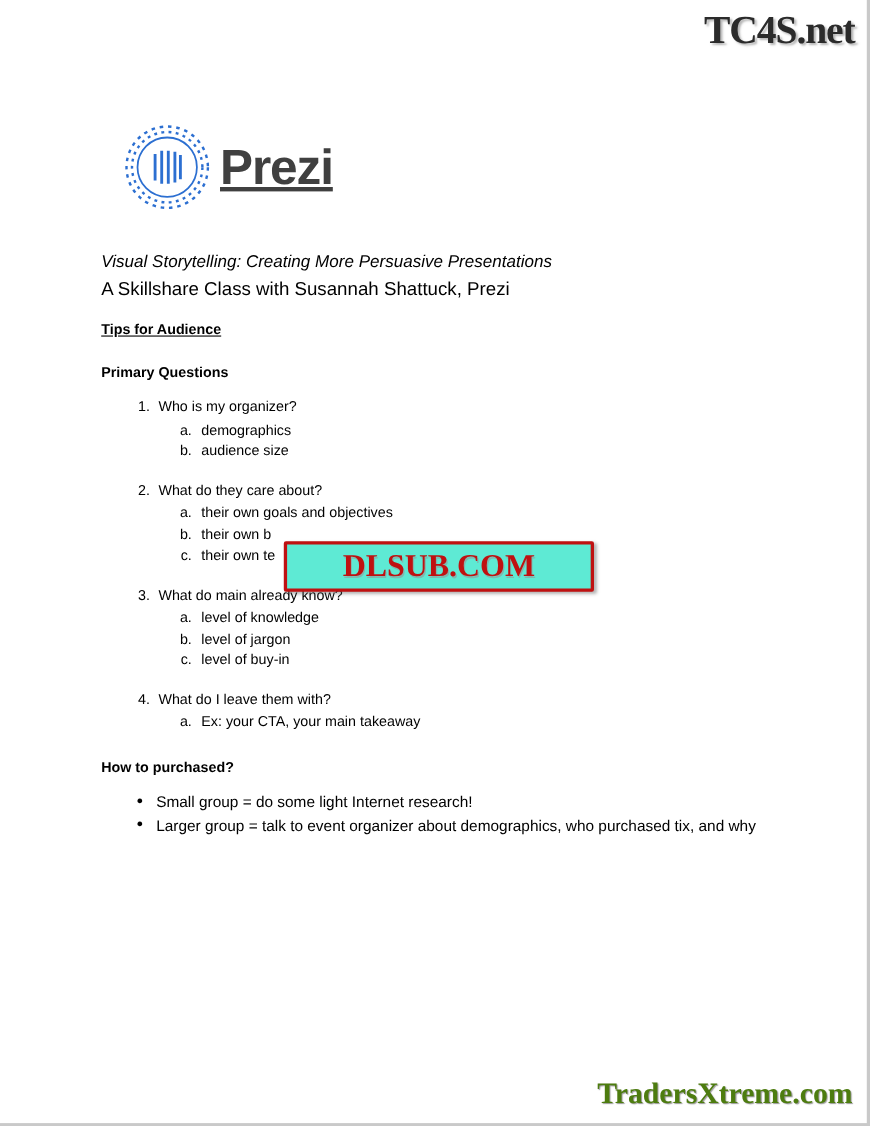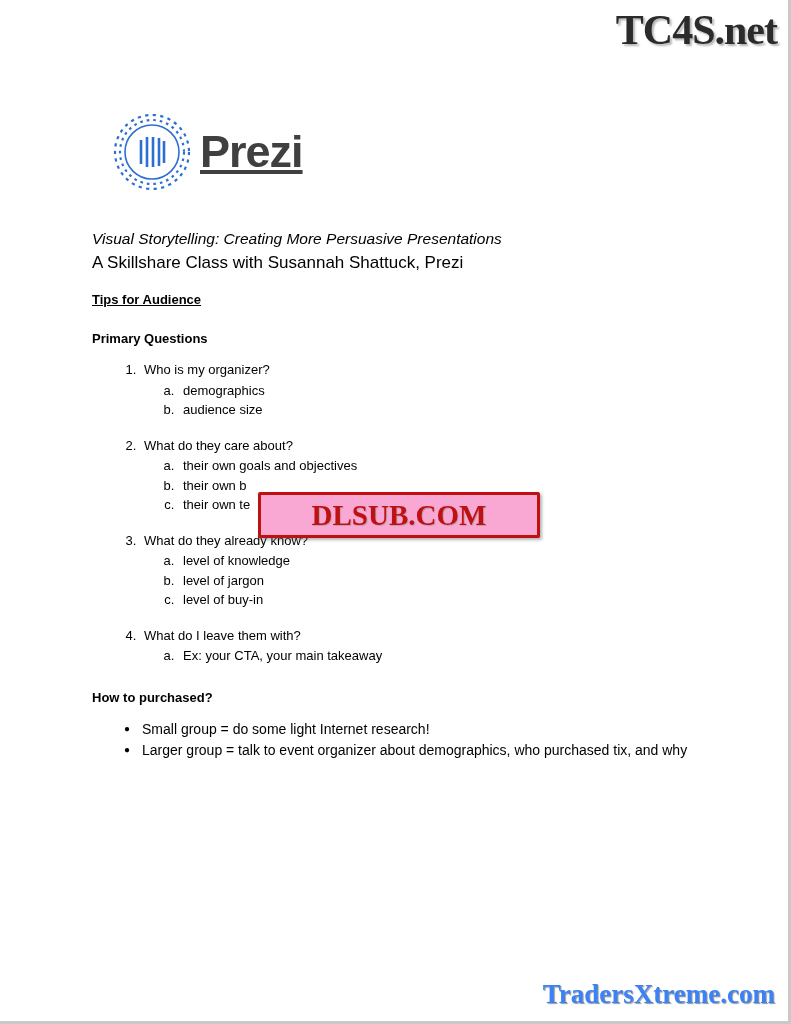--- a/index.html
+++ b/index.html
@@ -37,46 +37,46 @@
     background: #c9c9c9;
   }
 
   
   .wm-top {
     position: absolute;
     right: 14px;
     top: 6px;
     font-family: "Liberation Serif", serif;
     font-weight: bold;
-    font-size: 42px;
+    font-size: 36px;
     color: #2b2b2b;
     letter-spacing: -1px;
     text-shadow: 2px 2px 2px rgba(120,120,120,0.55);
   }
 
   
   .wm-bottom {
     position: absolute;
     right: 16px;
     bottom: 14px;
     font-family: "Liberation Serif", serif;
     font-weight: bold;
     font-size: 27px;
-    color: #3b82f6;
+    color: #4d7c0f;
     text-shadow: 1px 1px 1px rgba(80,80,80,0.6);
   }
 
   
   .wm-center {
     position: absolute;
     left: 258px;
     top: 492px;
     width: 276px;
     height: 40px;
-    background: #f9a8d4;
+    background: #5eead4;
     border: 3px solid #bf1111;
     border-radius: 2px;
     box-shadow: 2px 2px 3px rgba(90,90,90,0.45);
     display: flex;
     align-items: center;
     justify-content: center;
   }
   .wm-center span {
     font-family: "Liberation Serif", serif;
     font-weight: bold;
@@ -230,21 +230,21 @@
       </li>
       <li>
         <span>What do they care about?</span>
         <ol class="lettered">
           <li>their own goals and objectives</li>
           <li>their own b</li>
           <li>their own te</li>
         </ol>
       </li>
       <li>
-        <span>What do they already know?</span>
+        <span>What do main already know?</span>
         <ol class="lettered">
           <li>level of knowledge</li>
           <li>level of jargon</li>
           <li>level of buy-in</li>
         </ol>
       </li>
       <li>
         <span>What do I leave them with?</span>
         <ol class="lettered">
           <li>Ex: your CTA, your main takeaway</li>

